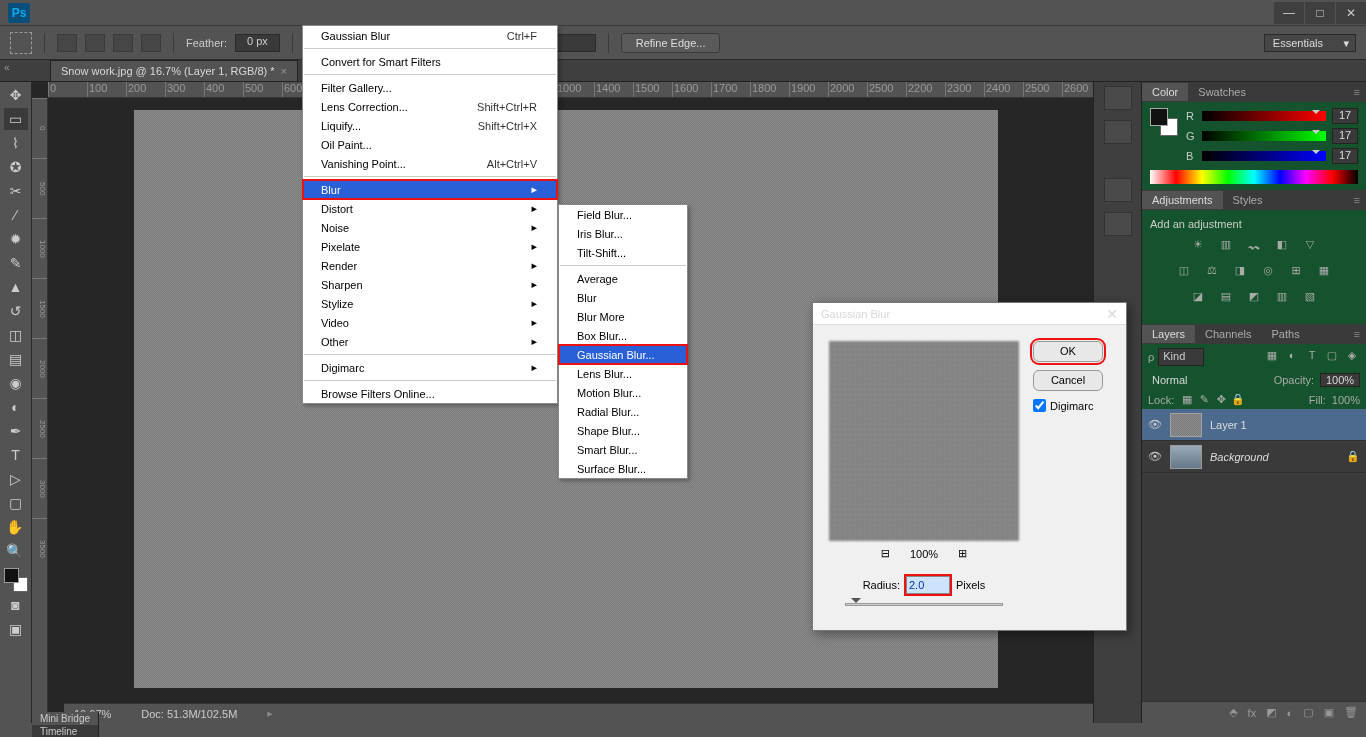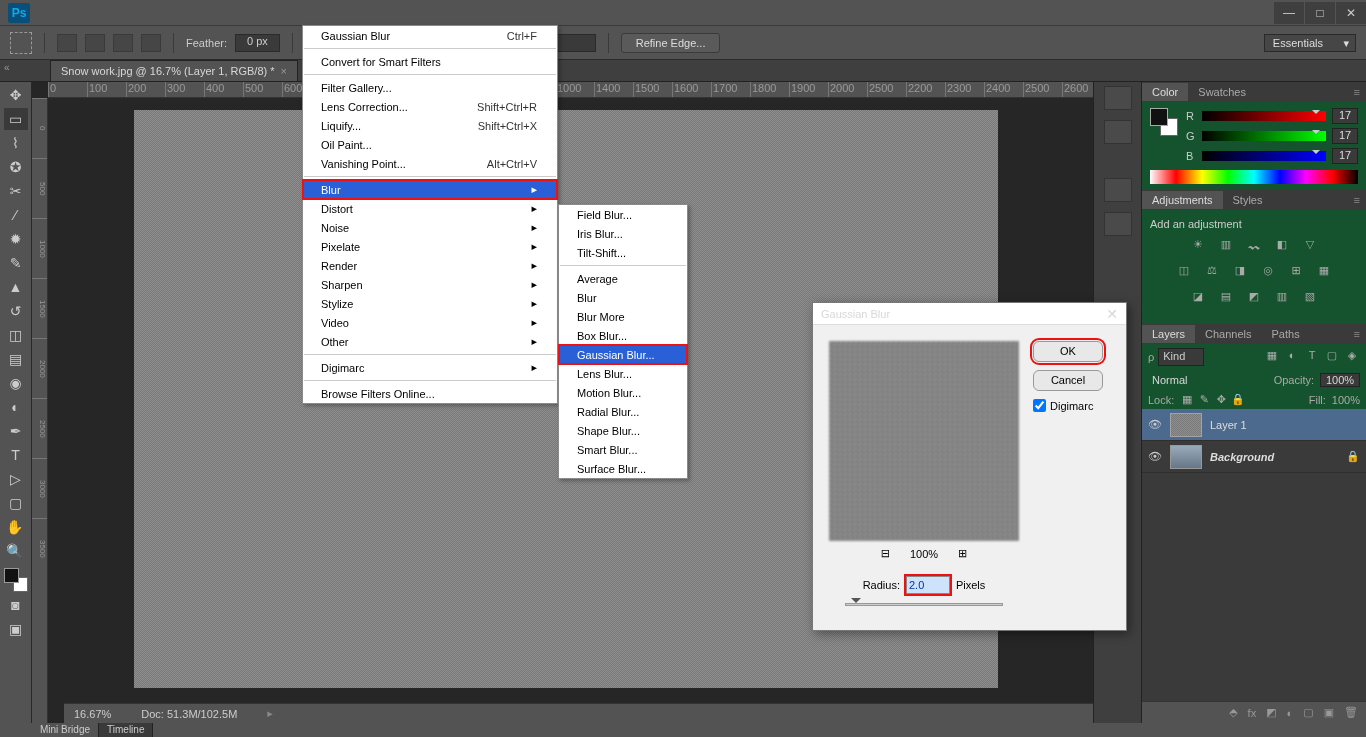--- a/index.html
+++ b/index.html
@@ -84,26 +84,26 @@
 .layers-blend .op-lab { color: #aaa; }
 .layers-blend .op-val { background: #3a3a3a; border: 1px solid #222; width: 40px; text-align: center; }
 .layers-lock { display: flex; align-items: center; gap: 6px; padding: 3px 6px; color: #aaa; }
 .layers-lock .lock-icons span { width: 14px; display: inline-block; text-align: center; }
 .layer-list { flex: 1; background: #3a3a3a; }
 .layer-row { display: flex; align-items: center; height: 32px; padding: 0 6px; gap: 8px; border-bottom: 1px solid #2e2e2e; }
 .layer-row.sel { background: #4c6a8e; }
 .layer-row .eye { width: 14px; color: #ccc; }
 .layer-row .thumb { width: 32px; height: 24px; border: 1px solid #999; }
 .layer-row .name { color: #ddd; }
-.layer-row .name.italic { font-style: italic; font-weight: bold; }
+.layer-row .name.italic { font-style: italic; }
 .layer-row .lock-ind { margin-left: auto; color: #aaa; }
 .layer-footer { height: 22px; background: #535353; display: flex; align-items: center; justify-content: flex-end; gap: 10px; padding: 0 8px; color: #999; border-top: 1px solid #333; }
 
 
-.bottom-tabs { position: absolute; bottom: 0; left: 32px; height: 14px; display: flex; }
+.bottom-tabs { position: absolute; bottom: 11px; left: 32px; height: 14px; display: flex; flex-direction: column; }
 .bottom-tabs .bt { background: #3a3a3a; color: #ccc; padding: 1px 8px; border-right: 1px solid #222; font-size: 10px; }
 .bottom-tabs .bt.active { background: #535353; }
 
 
 .dropdown { position: absolute; background: #fff; border: 1px solid #8a8a8a; box-shadow: 2px 2px 4px rgba(0,0,0,.3); color: #000; }
 .dropdown .di { display: flex; align-items: center; height: 19px; padding: 0 20px 0 18px; white-space: nowrap; }
 .dropdown .di .sc { margin-left: auto; padding-left: 30px; color: #333; }
 .dropdown .di .ar { margin-left: auto; }
 .dropdown .di.hl { background: #2960d8; color: #fff; }
 .dropdown .di.hlred { outline: 2px solid #e11; outline-offset: -1px; }

